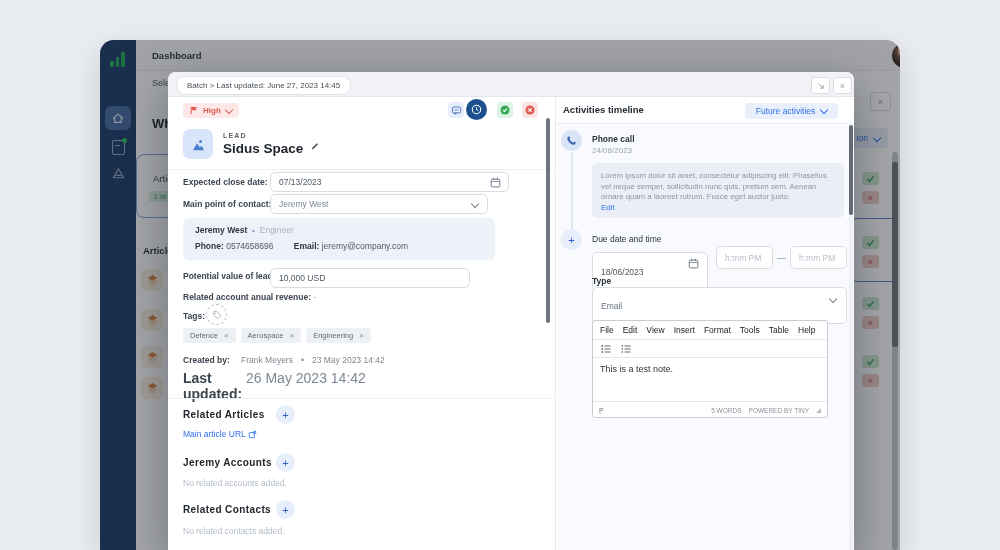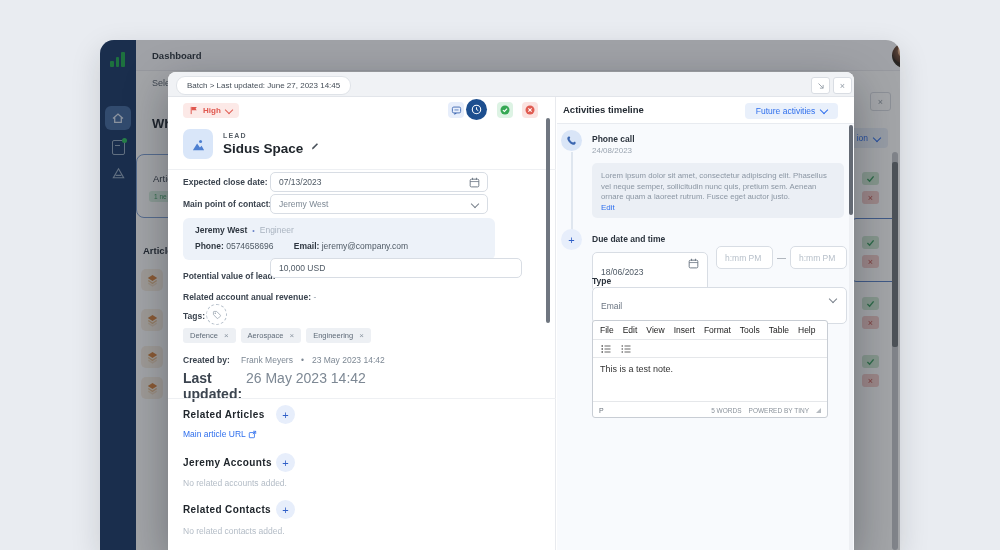--- a/index.html
+++ b/index.html
@@ -229,21 +229,21 @@
   <div class="abs" style="left:55px;top:69px;font-size:13.5px;font-weight:bold;color:#20262c;display:flex;gap:7px">
     <span>Sidus Space</span>
     <svg width="10" height="10" viewBox="0 0 16 16">
         <path d="M3 13.5 L4 10.5 L11 3.5 L12.8 5.3 L5.8 12.3 Z" fill="#4a525b"></path>
       </svg>
   </div>
 
   <div class="divline" style="top:97px"></div>
 
   <div class="abs lbl" style="left:15px;top:105px">Expected close date:</div>
-  <div class="inp" style="left:102px;top:100px;width:218px;height:20px">
+  <div class="inp" style="left:102px;top:100px;width:239px;height:20px">
     <span>07/13/2023</span>
     <svg style="position:absolute;right:7px;top:4px" width="11" height="11" viewBox="0 0 14 14">
         <rect x="1.5" y="2.8" width="11" height="9.8" rx="1.5" stroke="#6b7683" fill="none" stroke-width="1.2"></rect>
         <line x1="1.5" y1="5.8" x2="12.5" y2="5.8" stroke="#6b7683" stroke-width="1"></line>
         <line x1="4.5" y1="1" x2="4.5" y2="3.6" stroke="#6b7683" stroke-width="1.2"></line>
         <line x1="9.5" y1="1" x2="9.5" y2="3.6" stroke="#6b7683" stroke-width="1.2"></line>
       </svg>
   </div>
 
   <div class="abs lbl" style="left:15px;top:127px">Main point of contact:</div>
@@ -260,21 +260,21 @@
     </div>
     <div style="position:absolute;left:12px;top:23px;font-size:8.5px;color:#4e5964">
       <b style="color:#2e3640">Phone:</b>
       <span>0574658696</span>
       <b style="color:#2e3640;margin-left:18px">Email:</b>
       <span>jeremy@company.com</span>
     </div>
   </div>
 
   <div class="abs lbl" style="left:15px;top:199px">Potential value of lead:</div>
-  <div class="inp" style="left:102px;top:186px;width:252px;height:20px">
+  <div class="inp" style="left:102px;top:196px;width:200px;height:20px">
     <span>10,000 USD</span>
   </div>
 
   <div class="abs" style="left:15px;top:220px;font-size:8.5px">
     <b style="color:#3b444f">Related account anual revenue:</b>
     <span class="muted">-</span>
   </div>
 
   <div class="abs lbl" style="left:15px;top:239px">Tags:</div>
   <div class="abs" style="left:38px;top:232px;width:19px;height:19px;border:1px dashed #b6c0cb;border-radius:50%;display:flex;align-items:center;justify-content:center">
@@ -360,21 +360,21 @@
   <div class="abs" style="left:424px;top:74px;font-size:8px;color:#9aa4b0">24/08/2023</div>
 
   <div class="abs" style="left:424px;top:91px;width:252px;height:55px;background:#ebeff5;border-radius:5px;box-sizing:border-box;padding:8px 9px">
     <div style="font-size:7.8px;line-height:10.5px;color:#8b96a3">Lorem ipsum dolor sit amet, consectetur adipiscing elit. Phasellus vel neque semper, sollicitudin nunc quis, pretium sem. Aenean ornare quam a laoreet rutrum. Fusce eget auctor justo.</div>
     <div style="position:absolute;left:9px;bottom:6px;font-size:8px;color:#2f6fed">Edit</div>
   </div>
 
   <div class="abs" style="left:393px;top:157px;width:21px;height:21px;border-radius:50%;background:#e7eefb;color:#2f5fc7;display:flex;align-items:center;justify-content:center;font-size:11px">
     <span>+</span>
   </div>
-  <div class="abs" style="left:424px;top:162px;font-size:8.5px;font-weight:bold;color:#2b333d">Due date and time</div>
+  <div class="abs" style="left:424px;top:162px;font-size:8.5px;font-weight:normal;color:#2b333d">Due date and time</div>
 
   <div class="inp" style="left:424px;top:180px;width:116px;height:40px">
     <span>18/06/2023</span>
     <svg style="position:absolute;right:8px;top:5px" width="11" height="11" viewBox="0 0 14 14">
         <rect x="1.5" y="2.8" width="11" height="9.8" rx="1.5" stroke="#6b7683" fill="none" stroke-width="1.2"></rect>
         <line x1="1.5" y1="5.8" x2="12.5" y2="5.8" stroke="#6b7683" stroke-width="1"></line>
         <line x1="4.5" y1="1" x2="4.5" y2="3.6" stroke="#6b7683" stroke-width="1.2"></line>
         <line x1="9.5" y1="1" x2="9.5" y2="3.6" stroke="#6b7683" stroke-width="1.2"></line>
       </svg>
   </div>

